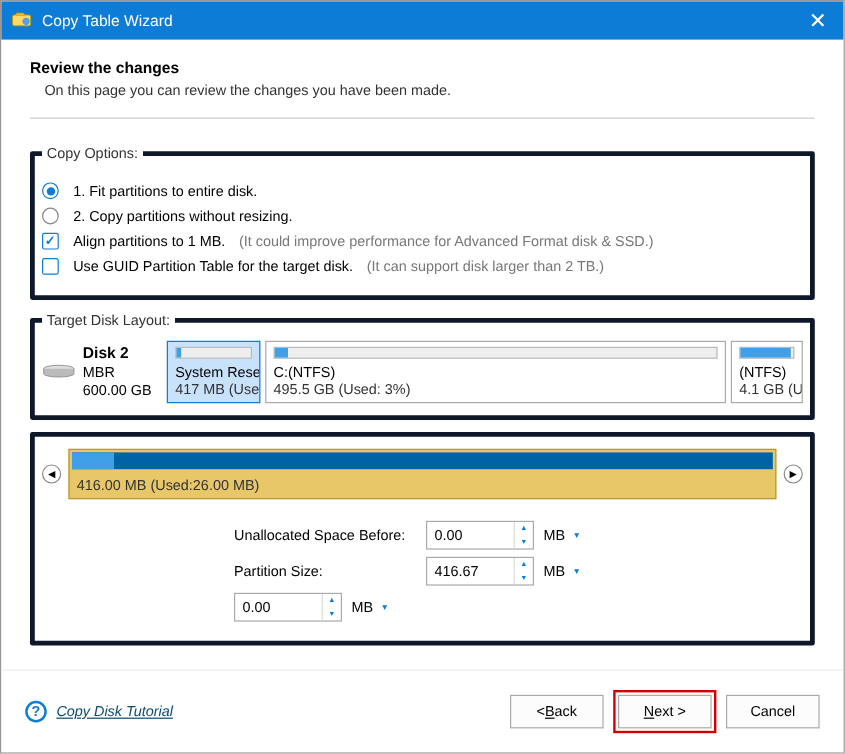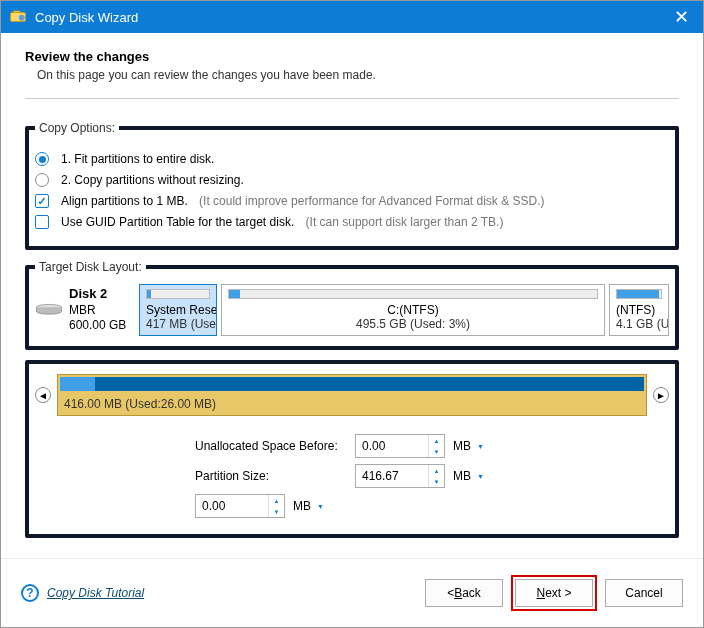--- a/index.html
+++ b/index.html
@@ -27,21 +27,21 @@
 .disk-svg { width: 28px; }
 .disk-txt .name { font-weight: 700; font-size: 13px; }
 .disk-txt div { line-height: 1.3; }
 .part { border: 1px solid #aaa; padding: 4px 6px; overflow: hidden; white-space: nowrap; }
 .part.selected { background: #c8e2fb; border-color: #0d7cd6; }
 .part-bar { height: 10px; background: #eee; border: 1px solid #bbb; margin-bottom: 4px; position: relative; }
 .part-bar .fill { position: absolute; left: 0; top: 0; bottom: 0; background: #3fa0e8; }
 .part-name { display: block; }
 .part-sub { color: #333; }
 .p1 { width: 78px; }
-.p2 { flex: 1; text-align: center; }
+.p2 { flex: 1; }
 .p3 { width: 60px; }
 .slider-wrap { display: flex; align-items: center; gap: 6px; }
 .arrow-btn { width: 16px; height: 16px; border: 1px solid #888; border-radius: 50%; display: flex; align-items: center; justify-content: center; font-size: 10px; background: #fff; cursor: pointer; }
 .slider { flex: 1; background: #e8c768; border: 1px solid #b89730; height: 42px; position: relative; }
 .slider-bar { position: absolute; left: 2px; right: 2px; top: 2px; height: 14px; background: #0063a6; }
 .slider-fill { position: absolute; left: 0; top: 0; bottom: 0; width: 6%; background: #3fa0e8; }
 .slider-label { position: absolute; left: 6px; bottom: 4px; color: #333; }
 .field-row { display: flex; align-items: center; justify-content: flex-start; margin: 6px 0; padding-left: 160px; }
 .field-row .label { width: 160px; }
 .num-input { width: 90px; height: 24px; border: 1px solid #aaa; padding: 0 18px 0 6px; position: relative; display: flex; align-items: center; background: #fff; }
@@ -59,21 +59,21 @@
 </style>
 </head>
 <body>
 
 <div class="titlebar">
   <svg class="icon" viewBox="0 0 24 24">
       <rect x="2" y="6" width="20" height="12" rx="2" fill="#ffd966" stroke="#cc9a00"></rect>
       <path d="M6 4 L14 4 L16 6 L6 6 Z" fill="#ffd966" stroke="#cc9a00"></path>
       <circle cx="17" cy="13" r="4" fill="#5aa0e0"></circle>
     </svg>
-  <span class="title">Copy Disk Wizard</span>
+  <span class="title">Copy Table Wizard</span>
   <span class="close">✕</span>
 </div>
 
 <div class="header">
   <h2>Review the changes</h2>
   <p>On this page you can review the changes you have been made.</p>
 </div>
 <hr class="hr">
 
 <div class="content">

